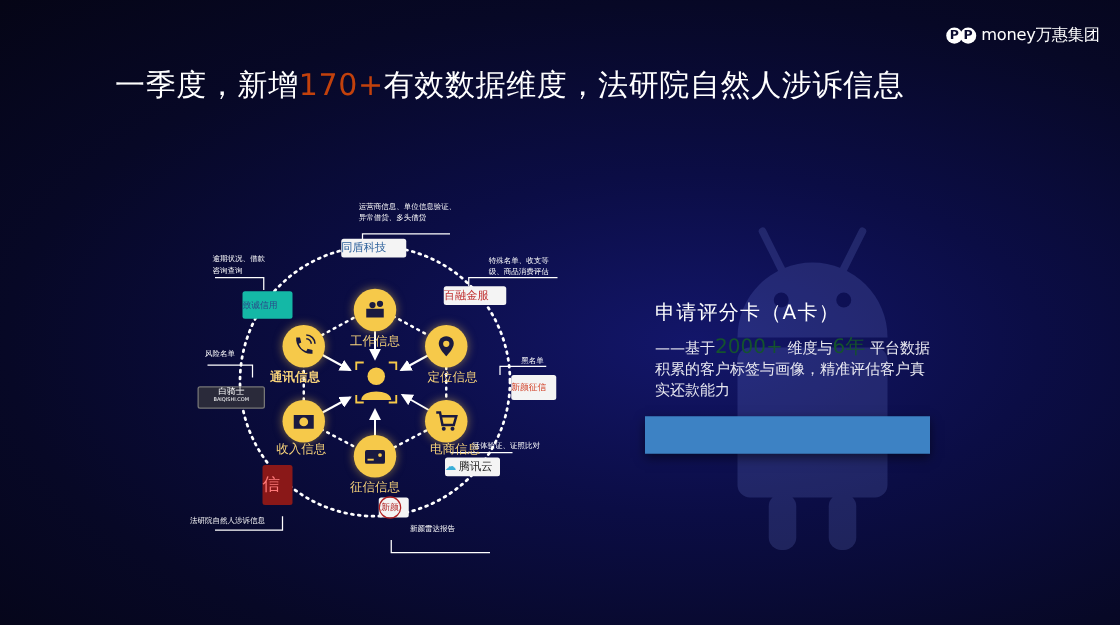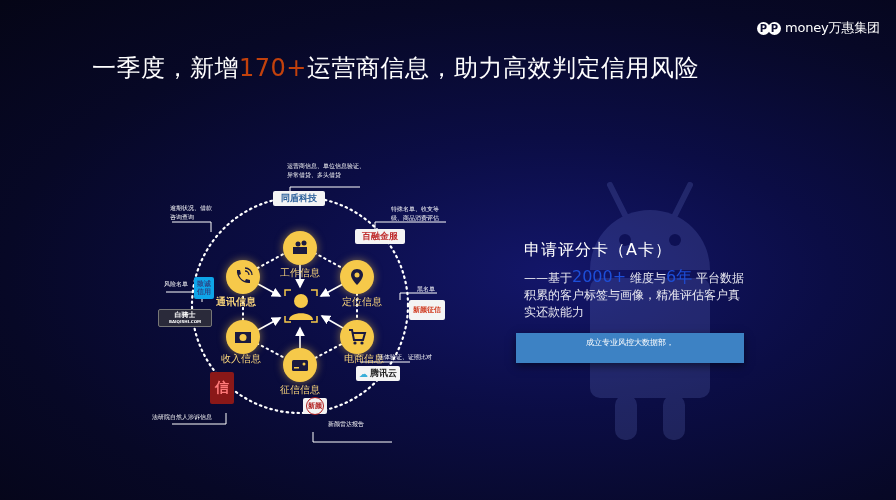--- a/index.html
+++ b/index.html
@@ -14,28 +14,28 @@
   .logo .pp span { width:13px; height:13px; border-radius:50%; background:#fff; color:#0a0b30; font-weight:bold; font-size:10px; display:flex; align-items:center; justify-content:center; margin-right:-2px; }
   .logo .brand { font-size:13px; font-weight:normal; color:#fff; margin-left:4px; letter-spacing:-0.2px; }
   .title { position:absolute; left:92px; top:52px; font-size:24px; color:#fff; white-space:nowrap; letter-spacing:0.5px; }
   .title .hl { color:#c2410c; }
 
   .diagram { position:absolute; left:0; top:0; width:896px; height:500px; }
   .node { position:absolute; width:34px; height:34px; border-radius:50%; background:#f6c94a; display:flex; align-items:center; justify-content:center; box-shadow:0 0 8px rgba(246,201,74,0.5); }
   .node svg { width:20px; height:20px; }
   .node-label { position:absolute; font-size:10px; color:#f6d27a; white-space:nowrap; transform:translateX(-50%); }
   .center-user { position:absolute; left:283px; top:288px; width:36px; height:36px; }
-  .partner { position:absolute; background:#f4f4f4; border-radius:2px; font-size:9px; display:flex; align-items:center; justify-content:center; font-weight:bold; }
+  .partner { position:absolute; background:#f4f4f4; border-radius:2px; font-size:9px; display:flex; align-items:center; font-weight:normal; }
   .note { position:absolute; font-size:6px; color:#ffffff; line-height:9px; white-space:nowrap; }
 
   .bg-android { position:absolute; left:580px; top:180px; opacity:0.16; }
 
   .card-title { position:absolute; left:524px; top:240px; font-size:16px; color:#fff; letter-spacing:1px; }
   .card-desc { position:absolute; left:524px; top:268px; width:225px; font-size:12px; line-height:17px; color:#e8e8f0; }
-  .card-desc .big { color:#1d4ed8; font-size:16px; }
+  .card-desc .big { color:#14532d; font-size:16px; }
   .banner { position:absolute; left:516px; top:333px; width:228px; height:30px; background:#3d82c4; color:#fff; font-size:8px; text-align:center; line-height:12px; padding-top:4px; box-sizing:border-box; box-shadow:0 3px 8px rgba(0,0,0,0.5); }
 </style>
 </head>
 <body>
 
 <div class="bg-android">
   <svg width="140" height="260" viewBox="0 0 140 260">
     <line x1="30" y1="5" x2="45" y2="35" stroke="#8fa3ff" stroke-width="6" stroke-linecap="round"></line>
     <line x1="110" y1="5" x2="95" y2="35" stroke="#8fa3ff" stroke-width="6" stroke-linecap="round"></line>
     <path d="M10 90 A60 60 0 0 1 130 90 Z" fill="#8fa3ff"></path>
@@ -49,21 +49,21 @@
 
 <div class="logo">
   <div class="pp">
     <span>P</span>
       <span>P</span>
   </div>
   <span class="brand">money万惠集团</span>
 </div>
 
 <div class="title">
-  <span>一季度，新增</span><span class="hl">170+</span><span>运营商信息，助力高效判定信用风险</span>
+  <span>一季度，新增</span><span class="hl">170+</span><span>有效数据维度，法研院自然人涉诉信息</span>
 </div>
 
 <div class="diagram">
   <svg width="896" height="500" style="position:absolute;left:0;top:0;">
 
     <circle cx="300" cy="305" r="108" fill="none" stroke="#ffffff" stroke-width="2.2" stroke-dasharray="1.5 4" stroke-linecap="round"></circle>
 
     <polygon points="300,245 357,276 357,336 300,366 243,336 243,276" fill="none" stroke="#ffffff" stroke-width="2" stroke-dasharray="1.5 4" stroke-linecap="round"></polygon>
 
     <defs>
@@ -177,25 +177,24 @@
       <span>信</span>
     </div>
   <div class="note" style="left:152px;top:412px;">法研院自然人涉诉信息</div>
 
   <div class="partner" style="left:158px;top:309px;width:52px;height:16px;background:#2a2a3a;color:#fff;border:1px solid #777;flex-direction:column;font-size:7px;line-height:7px;">
     <span>白骑士</span>
     <span style="font-size:4px;line-height:5px;">BAIQISHI.COM</span>
   </div>
   <div class="note" style="left:164px;top:279px;">风险名单</div>
 
-  <div class="partner" style="left:194px;top:233px;width:20px;height:22px;background:#0ea5e9;color:#2a4a8a;font-size:7px;line-height:8px;text-align:center;margin-top:44px;">
+  <div class="partner" style="left:194px;top:233px;width:40px;height:22px;background:#14b8a6;color:#2a4a8a;font-size:7px;line-height:8px;text-align:center;">
       <span>致诚信用</span>
     </div>
   <div class="note" style="left:170px;top:203px;width:44px;white-space:normal;">逾期状况、借款咨询查询</div>
 </div>
 
 <div class="card-title">申请评分卡（A卡）</div>
 <div class="card-desc">
   <span>——基于</span><span class="big">2000+</span><span> 维度与</span><span class="big">6年</span><span> 平台数据积累的客户标签与画像，精准评估客户真实还款能力</span>
 </div>
 <div class="banner">
-  <div>成立专业风控大数据部，</div>
 </div>
 
 </body></html>

